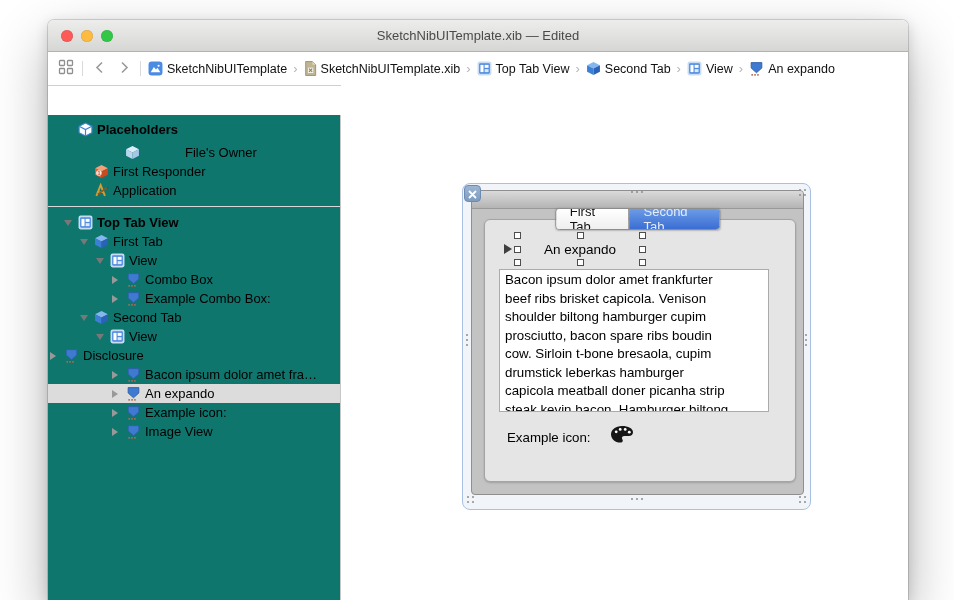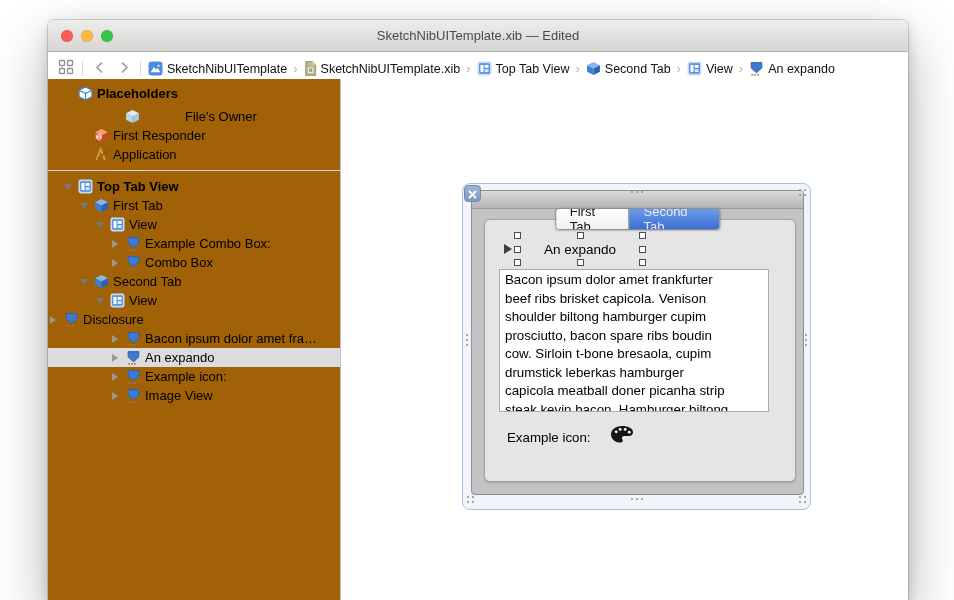--- a/index.html
+++ b/index.html
@@ -23,21 +23,21 @@
     display:flex; align-items:center; padding:0 9px; gap:7px; font-size:12.5px; }
   .jb-btn { display:flex; align-items:center; justify-content:center; width:18px; height:18px; }
   .jb-sep { width:1px; height:15px; background:#dadada; }
   .breadcrumbs { display:flex; align-items:center; gap:5px; white-space:nowrap; }
   .crumb { display:flex; align-items:center; gap:4px; color:#111; }
   .crumb .icon { display:flex; }
   .crumb-sep { color:#b5b5b5; font-size:13px; padding:0 1px; }
 
   
   .body-area { position:absolute; top:59px; left:0; right:0; bottom:0; display:flex; }
-  .sidebar { width:293px; background:#a16207; border-right:1px solid #c6c6c6; padding-top:5px; overflow:hidden; }
+  .sidebar { width:293px; background:#0f766e; border-right:1px solid #c6c6c6; padding-top:5px; overflow:hidden;margin-top:36px; }
   .srow { height:19px; display:flex; align-items:center; font-size:13px; color:#000; }
   .srow.selected { background:#dcdcdc; }
   .srow.bold { font-weight:bold; }
   .srow .disc { width:15px; flex:none; display:flex; align-items:center; justify-content:flex-start; padding-left:2px; }
   .tri-open { width:0;height:0;border-top:6px solid #787878;border-left:4.5px solid transparent;border-right:4.5px solid transparent; }
   .tri-closed { width:0;height:0;border-left:6px solid #999;border-top:4.5px solid transparent;border-bottom:4.5px solid transparent; }
   .srow .icon { width:16px; height:16px; margin-right:4px; flex:none; display:flex; align-items:center; justify-content:center; }
   .s-separator { height:1px; background:#d8d8d8; margin:6px 0; }
 
   .canvas { flex:1; background:#fff; position:relative; }
@@ -291,35 +291,35 @@
             <i class="tri-closed"></i>
           </span>
           <span class="icon">
             <svg width="15" height="15" viewBox="0 0 14 14">
               <polygon points="2,1.5 12,1.5 12,6.5 7,11 2,6.5" fill="#3d7ad0" stroke="#2c5ca8" stroke-width="0.8"></polygon>
               <rect x="2.2" y="12.2" width="1.5" height="1.5" fill="#b06a52"></rect>
               <rect x="4.9" y="12.2" width="1.5" height="1.5" fill="#b06a52"></rect>
               <rect x="7.6" y="12.2" width="1.5" height="1.5" fill="#b06a52"></rect>
             </svg>
           </span>
+          <span>Combo Box</span>
+        </div>
+        <div class="srow" style="padding-left: 62px;">
+          <span class="disc">
+            <i class="tri-closed"></i>
+          </span>
+          <span class="icon">
+            <svg width="15" height="15" viewBox="0 0 14 14">
+              <polygon points="2,1.5 12,1.5 12,6.5 7,11 2,6.5" fill="#3d7ad0" stroke="#2c5ca8" stroke-width="0.8"></polygon>
+              <rect x="2.2" y="12.2" width="1.5" height="1.5" fill="#b06a52"></rect>
+              <rect x="4.9" y="12.2" width="1.5" height="1.5" fill="#b06a52"></rect>
+              <rect x="7.6" y="12.2" width="1.5" height="1.5" fill="#b06a52"></rect>
+            </svg>
+          </span>
           <span>Example Combo Box:</span>
-        </div>
-        <div class="srow" style="padding-left: 62px;">
-          <span class="disc">
-            <i class="tri-closed"></i>
-          </span>
-          <span class="icon">
-            <svg width="15" height="15" viewBox="0 0 14 14">
-              <polygon points="2,1.5 12,1.5 12,6.5 7,11 2,6.5" fill="#3d7ad0" stroke="#2c5ca8" stroke-width="0.8"></polygon>
-              <rect x="2.2" y="12.2" width="1.5" height="1.5" fill="#b06a52"></rect>
-              <rect x="4.9" y="12.2" width="1.5" height="1.5" fill="#b06a52"></rect>
-              <rect x="7.6" y="12.2" width="1.5" height="1.5" fill="#b06a52"></rect>
-            </svg>
-          </span>
-          <span>Combo Box</span>
         </div>
         <div class="srow" style="padding-left: 30px;">
           <span class="disc">
             <i class="tri-open"></i>
           </span>
           <span class="icon">
             <svg width="15" height="15" viewBox="0 0 14 14">
               <polygon points="7,1 13,4 7,7 1,4" fill="#85b6ef"></polygon>
               <polygon points="1,4 7,7 7,13 1,10" fill="#3e7fd6"></polygon>
               <polygon points="13,4 13,10 7,13 7,7" fill="#2a62b8"></polygon>

